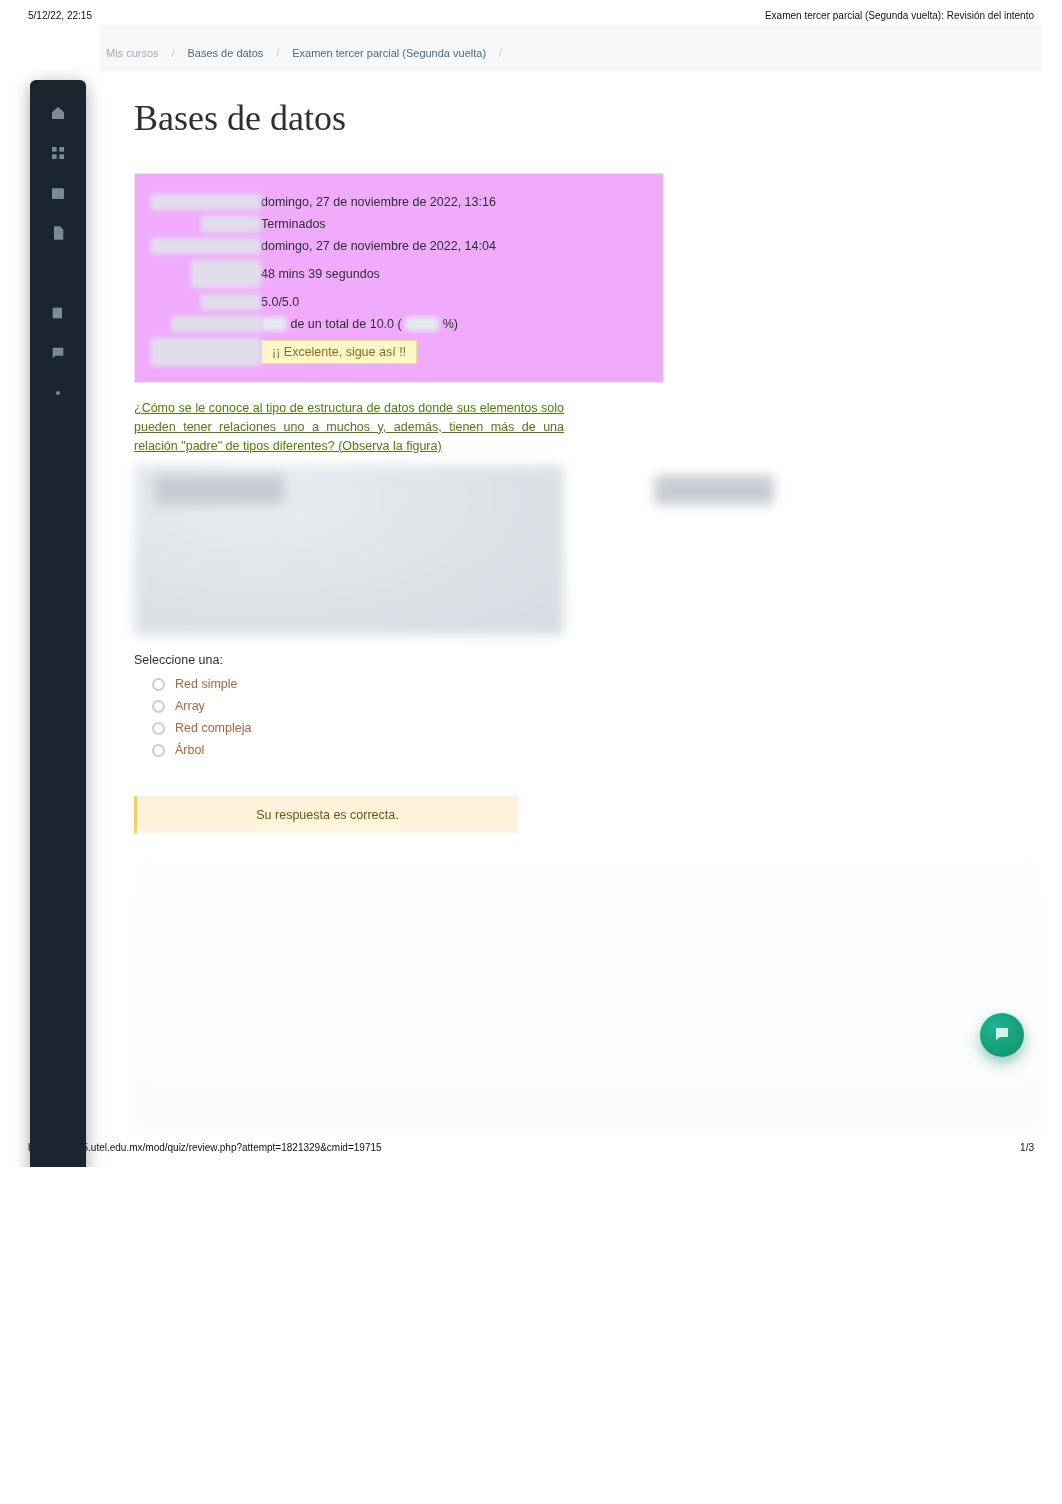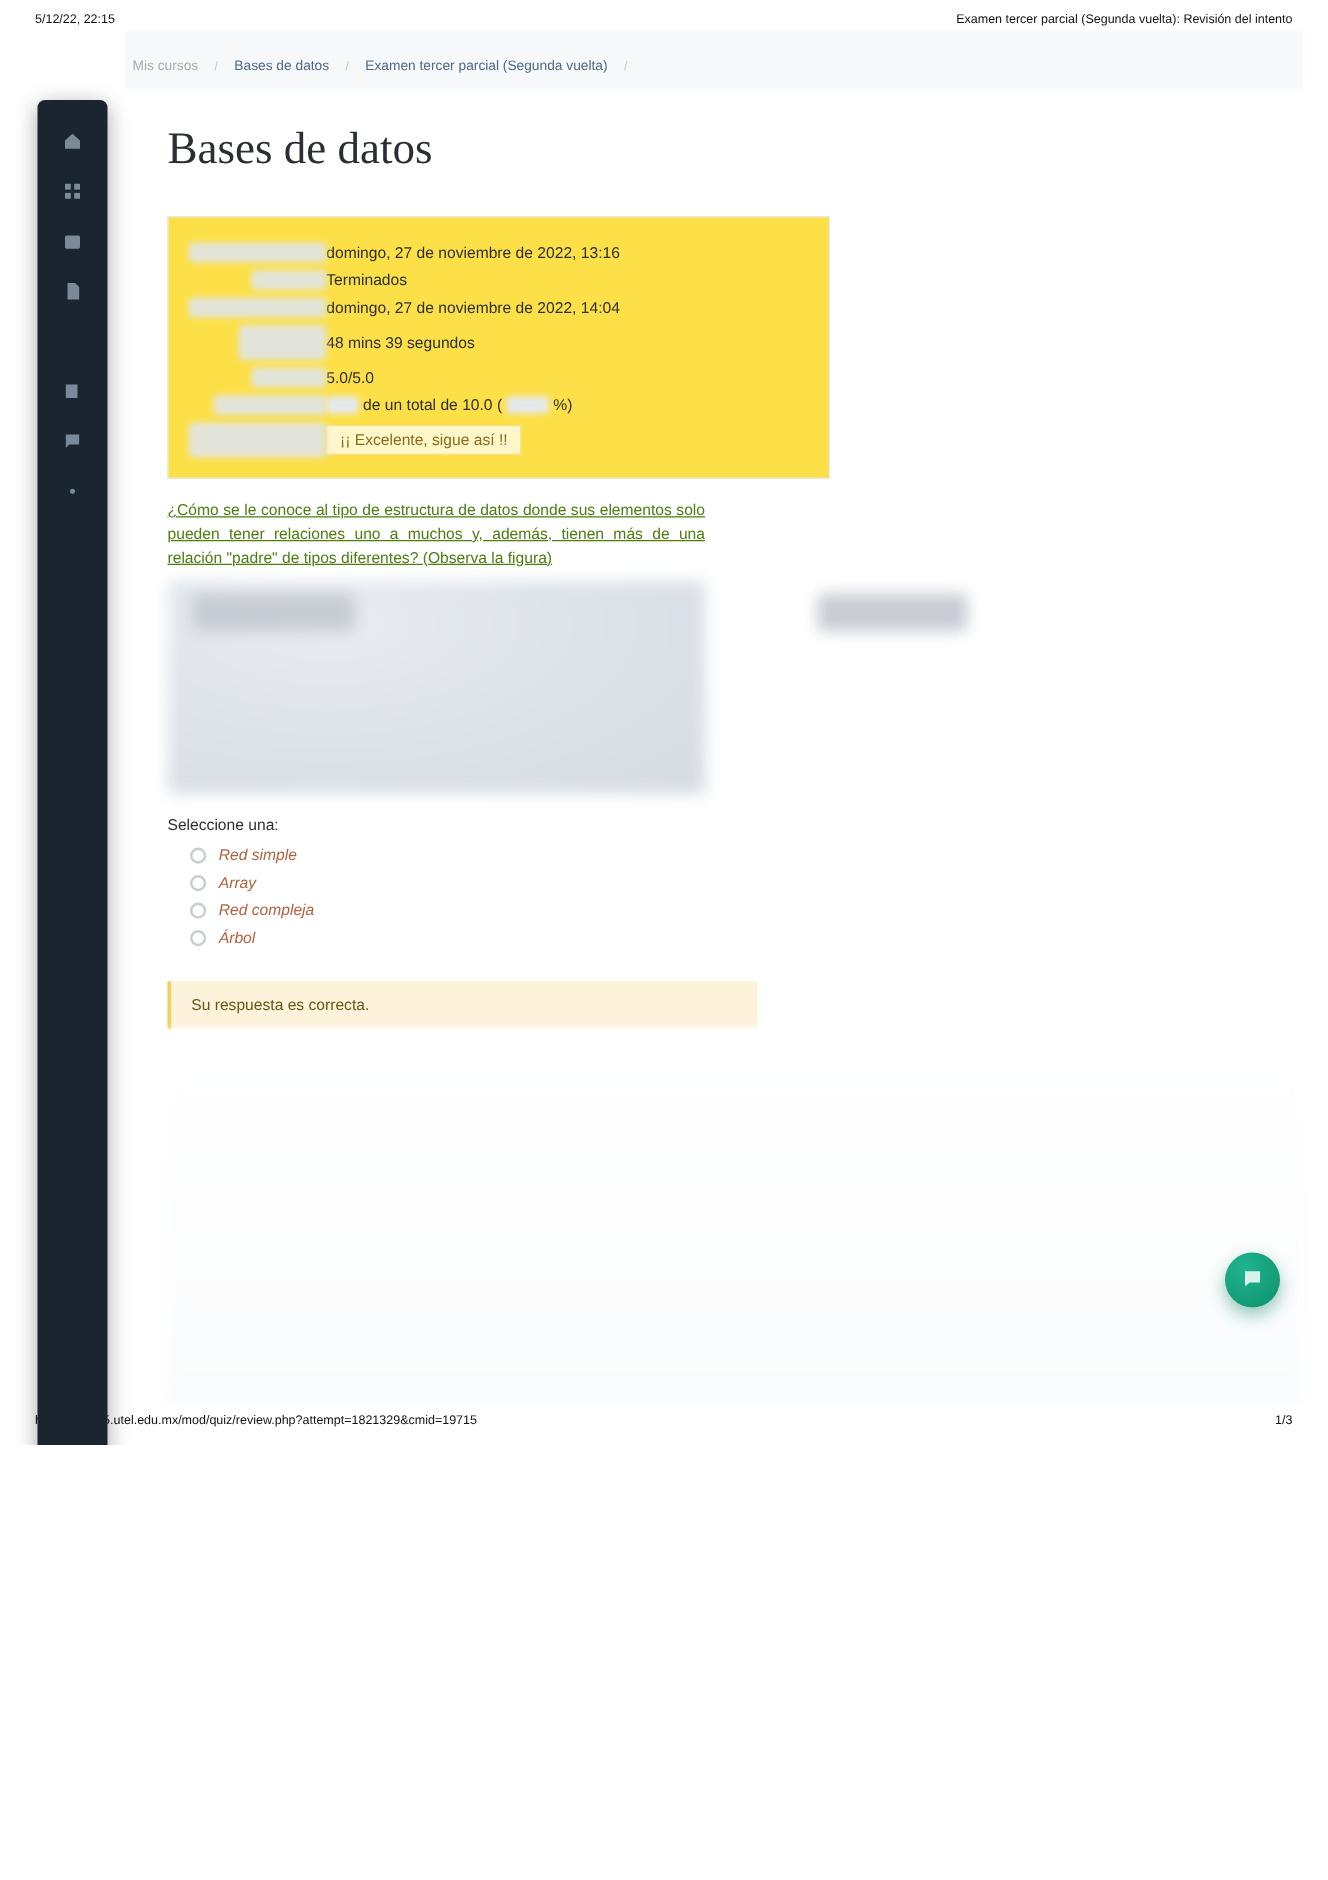--- a/index.html
+++ b/index.html
@@ -56,21 +56,21 @@
     font-family: Georgia, "Times New Roman", serif;
     font-weight: 400;
     font-size: 36px;
     color: #2b2f33;
     padding: 26px 0 34px 34px;
   }
   .review-card {
     margin: 0 0 0 34px;
     width: 530px;
     border: 1px solid #e6e9ec;
-    background: #fde047;
+    background: #f0abfc;
     padding: 14px 16px 10px 16px;
     font-size: 12.5px;
   }
   .review-row { display: flex; align-items: center; margin: 6px 0; }
   .review-label {
     width: 110px;
     text-align: right;
     padding-right: 14px;
     color: #b9bfc5;
     background: #dfe4e9;
@@ -148,35 +148,35 @@
     font-size: 12.5px;
     color: #2d3033;
   }
   .q-options { margin-top: 6px; }
   .q-option {
     display: flex;
     align-items: center;
     padding: 4px 0 4px 18px;
     font-size: 12.5px;
     color: #b0623f;
-    font-style: italic;
   }
   .q-option .radio {
     width: 13px; height: 13px; border-radius: 50%;
     border: 2px solid #c9ced3; margin-right: 10px;
     background:#fff;
   }
   .q-feedback {
-    margin-top: 24px;
+    margin-top: 35px;
     background: #fdf3da;
     border-left: 3px solid #f2cf63;
     padding: 12px 16px;
     color: #6b5618;
     font-size: 12.5px;
-    width: 472px;
+    width: 384px;
+    text-align: center;
   }
   .lower-fade {
     margin: 0 0 0 34px;
     height: 300px;
     background: linear-gradient(#ffffff, #fafbfc);
     filter: blur(4px);
   }
   .chat-fab {
     position: absolute;
     right: 38px;

